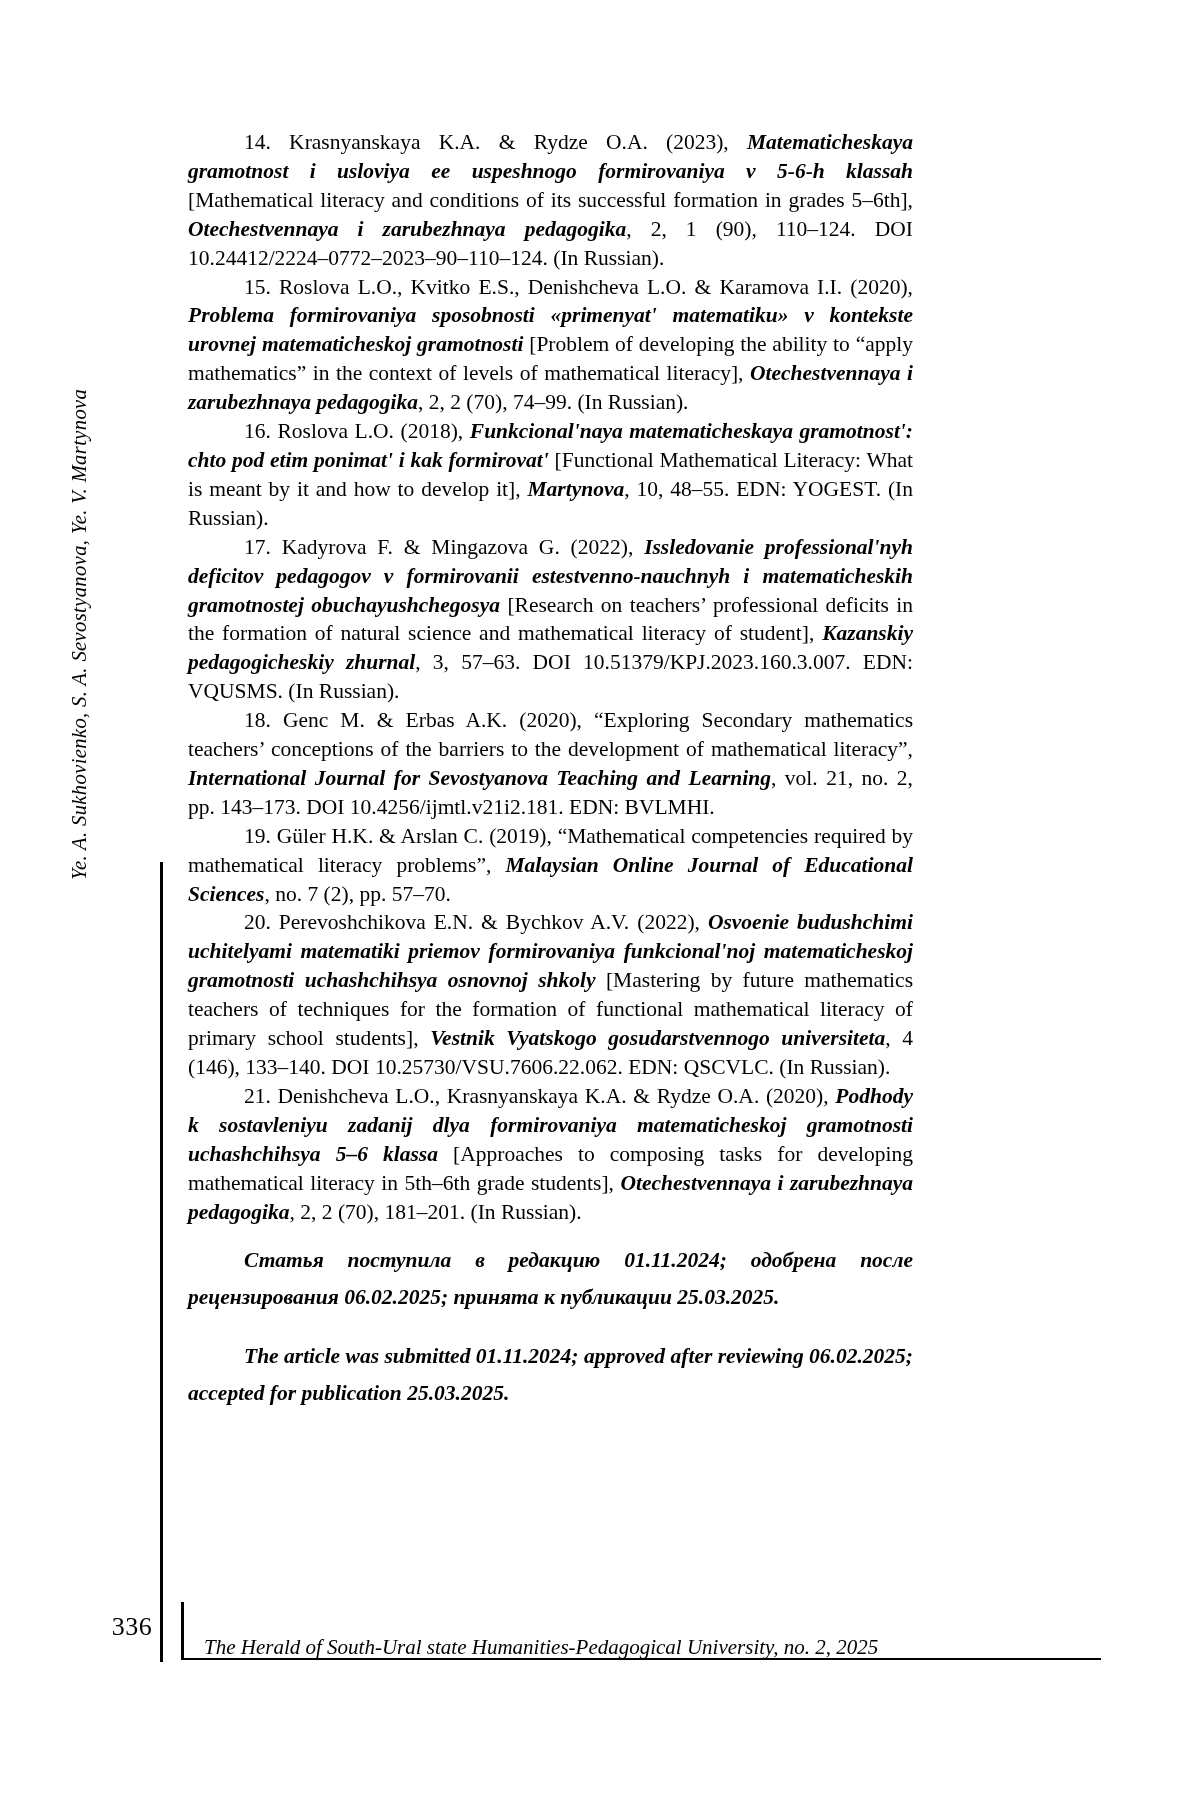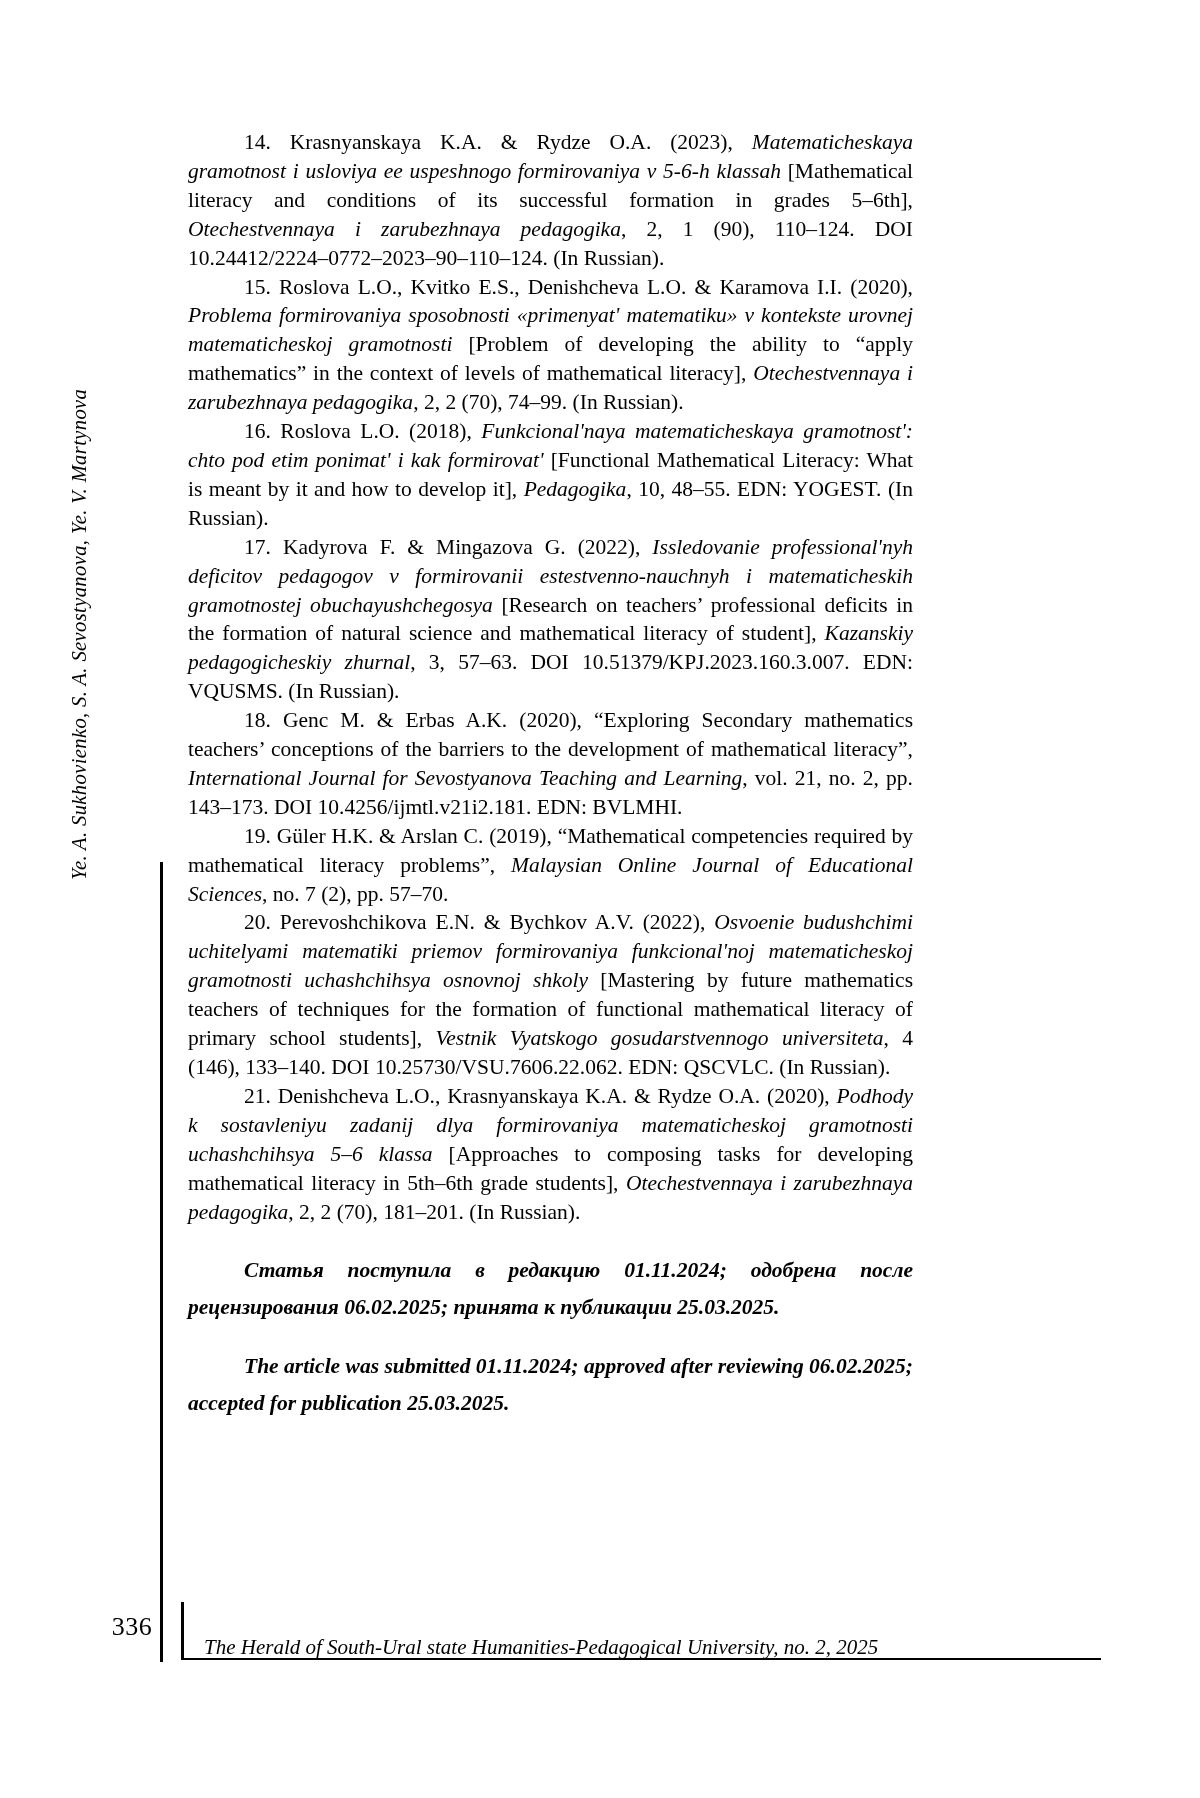--- a/index.html
+++ b/index.html
@@ -52,24 +52,25 @@
     text-align: justify;
     text-justify: inter-word;
   }
   .ref {
     margin: 0 0 0 0;
     text-indent: 56px;
     hyphens: auto;
   }
   .ref .it {
     font-style: italic;
+    font-weight: bold;
   }
 
   .submitted {
-    margin-top: 26px;
+    margin-top: 16px;
     font-weight: bold;
     font-style: italic;
     text-indent: 56px;
     line-height: 1.72;
     text-align: justify;
   }
   .submitted.second {
     margin-top: 2px;
     font-family: Liberation Serif, serif;
   }
@@ -121,21 +122,21 @@
 <body>
 
 <div class="page">
 
   <div class="side-rule"></div>
   <div class="side-author">Ye. A. Sukhovienko, S. A. Sevostyanova, Ye. V. Martynova</div>
 
   <div class="content">
     <p class="ref">14. Krasnyanskaya K.A. &amp; Rydze O.A. (2023), <span class="it">Matematicheskaya gramotnost i usloviya ee uspeshnogo formirovaniya v 5-6-h klassah</span> [Mathematical literacy and conditions of its successful formation in grades 5–6th], <span class="it">Otechestvennaya i zarubezhnaya pedagogika</span>, 2, 1 (90), 110–124. DOI 10.24412/2224–0772–2023–90–110–124. (In Russian).</p>
     <p class="ref">15. Roslova L.O., Kvitko E.S., Denishcheva L.O. &amp; Karamova I.I. (2020), <span class="it">Problema formirovaniya sposobnosti «primenyat' matematiku» v kontekste urovnej matematicheskoj gramotnosti</span> [Problem of developing the ability to “apply mathematics” in the context of levels of mathematical literacy], <span class="it">Otechestvennaya i zarubezhnaya pedagogika</span>, 2, 2 (70), 74–99. (In Russian).</p>
-    <p class="ref">16. Roslova L.O. (2018), <span class="it">Funkcional'naya matematicheskaya gramotnost': chto pod etim ponimat' i kak formirovat'</span> [Functional Mathematical Literacy: What is meant by it and how to develop it], <span class="it">Pedagogika</span>, 10, 48–55. EDN: YOGEST. (In Russian).</p>
+    <p class="ref">16. Roslova L.O. (2018), <span class="it">Funkcional'naya matematicheskaya gramotnost': chto pod etim ponimat' i kak formirovat'</span> [Functional Mathematical Literacy: What is meant by it and how to develop it], <span class="it">Martynova</span>, 10, 48–55. EDN: YOGEST. (In Russian).</p>
     <p class="ref">17. Kadyrova F. &amp; Mingazova G. (2022), <span class="it">Issledovanie professional'nyh deficitov pedagogov v formirovanii estestvenno-nauchnyh i matematicheskih gramotnostej obuchayushchegosya</span> [Research on teachers’ professional deficits in the formation of natural science and mathematical literacy of student], <span class="it">Kazanskiy pedagogicheskiy zhurnal</span>, 3, 57–63. DOI 10.51379/KPJ.2023.160.3.007. EDN: VQUSMS. (In Russian).</p>
     <p class="ref">18. Genc M. &amp; Erbas A.K. (2020), “Exploring Secondary mathematics teachers’ conceptions of the barriers to the development of mathematical literacy”, <span class="it">International Journal for Sevostyanova Teaching and Learning</span>, vol. 21, no. 2, pp. 143–173. DOI 10.4256/ijmtl.v21i2.181. EDN: BVLMHI.</p>
     <p class="ref">19. Güler H.K. &amp; Arslan C. (2019), “Mathematical competencies required by mathematical literacy problems”, <span class="it">Malaysian Online Journal of Educational Sciences</span>, no. 7 (2), pp. 57–70.</p>
     <p class="ref">20. Perevoshchikova E.N. &amp; Bychkov A.V. (2022), <span class="it">Osvoenie budushchimi uchitelyami matematiki priemov formirovaniya funkcional'noj matematicheskoj gramotnosti uchashchihsya osnovnoj shkoly</span> [Mastering by future mathematics teachers of techniques for the formation of functional mathematical literacy of primary school students], <span class="it">Vestnik Vyatskogo gosudarstvennogo universiteta</span>, 4 (146), 133–140. DOI 10.25730/VSU.7606.22.062. EDN: QSCVLC. (In Russian).</p>
     <p class="ref">21. Denishcheva L.O., Krasnyanskaya K.A. &amp; Rydze O.A. (2020), <span class="it">Podhody k sostavleniyu zadanij dlya formirovaniya matematicheskoj gramotnosti uchashchihsya 5–6 klassa</span> [Approaches to composing tasks for developing mathematical literacy in 5th–6th grade students], <span class="it">Otechestvennaya i zarubezhnaya pedagogika</span>, 2, 2 (70), 181–201. (In Russian).</p>
 
     <p class="submitted">Статья поступила в редакцию 01.11.2024; одобрена после рецензирования 06.02.2025; принята к публикации 25.03.2025.</p>
     <p class="submitted second">The article was submitted 01.11.2024; approved after reviewing 06.02.2025; accepted for publication 25.03.2025.</p>
   </div>
 

